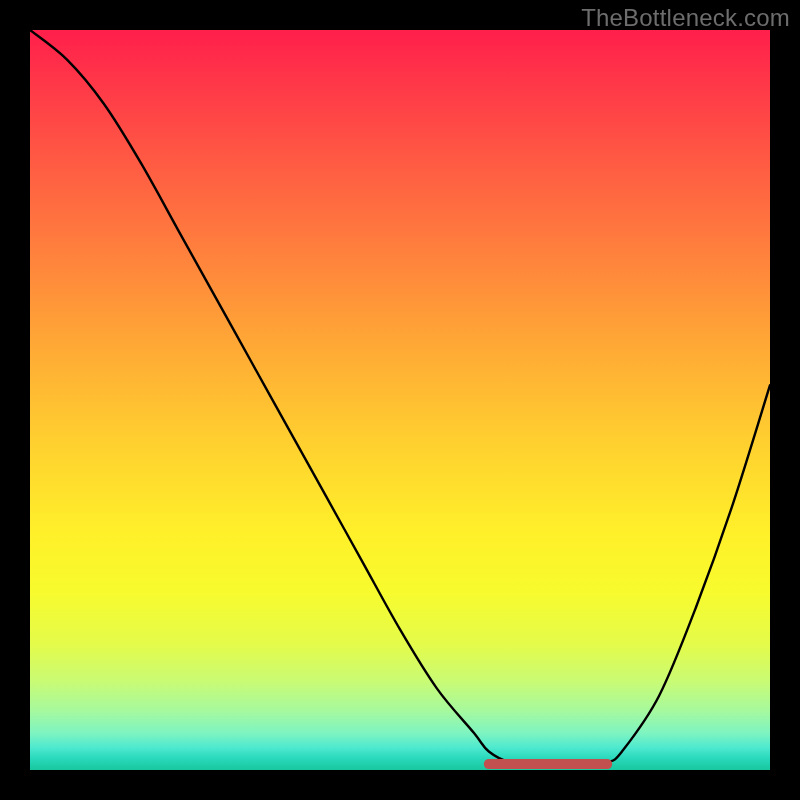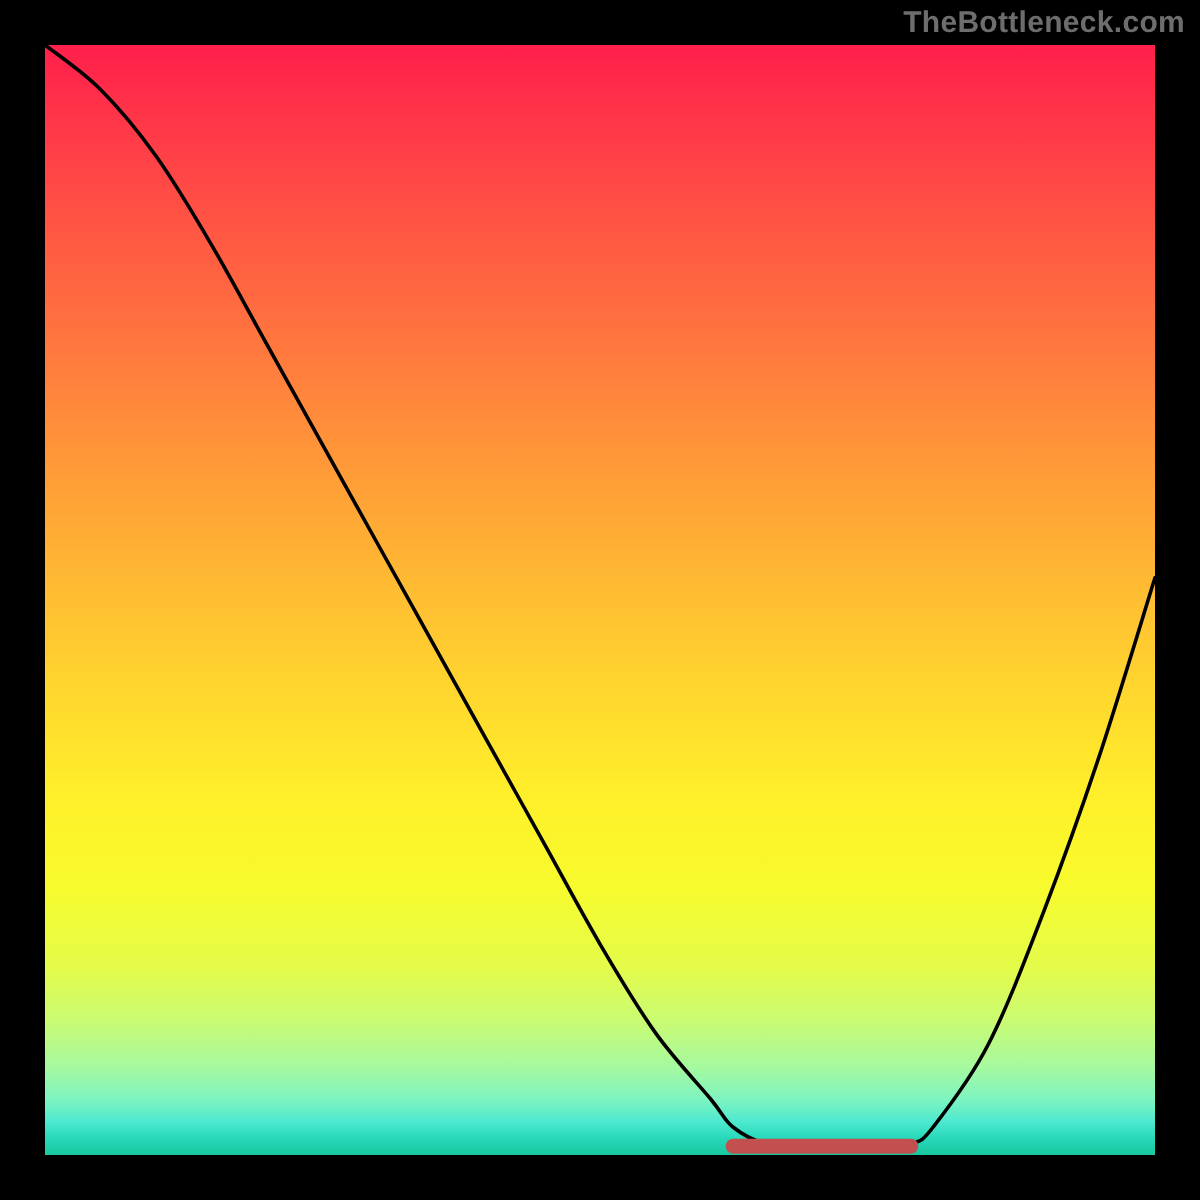--- a/index.html
+++ b/index.html
@@ -8,22 +8,22 @@
     position: relative;
     width: 800px;
     height: 800px;
     background: #000;
   }
   .watermark {
     position: absolute;
     top: 4px;
     right: 10px;
     font-family: Arial, Helvetica, sans-serif;
-    font-size: 20px;
-    font-weight: bold;
+    font-size: 24px;
+    font-weight: normal;
     color: #6d6d6d;
     letter-spacing: 0.2px;
     z-index: 5;
   }
   .plot {
     position: absolute;
     left: 30px;
     top: 30px;
     width: 740px;
     height: 740px;

